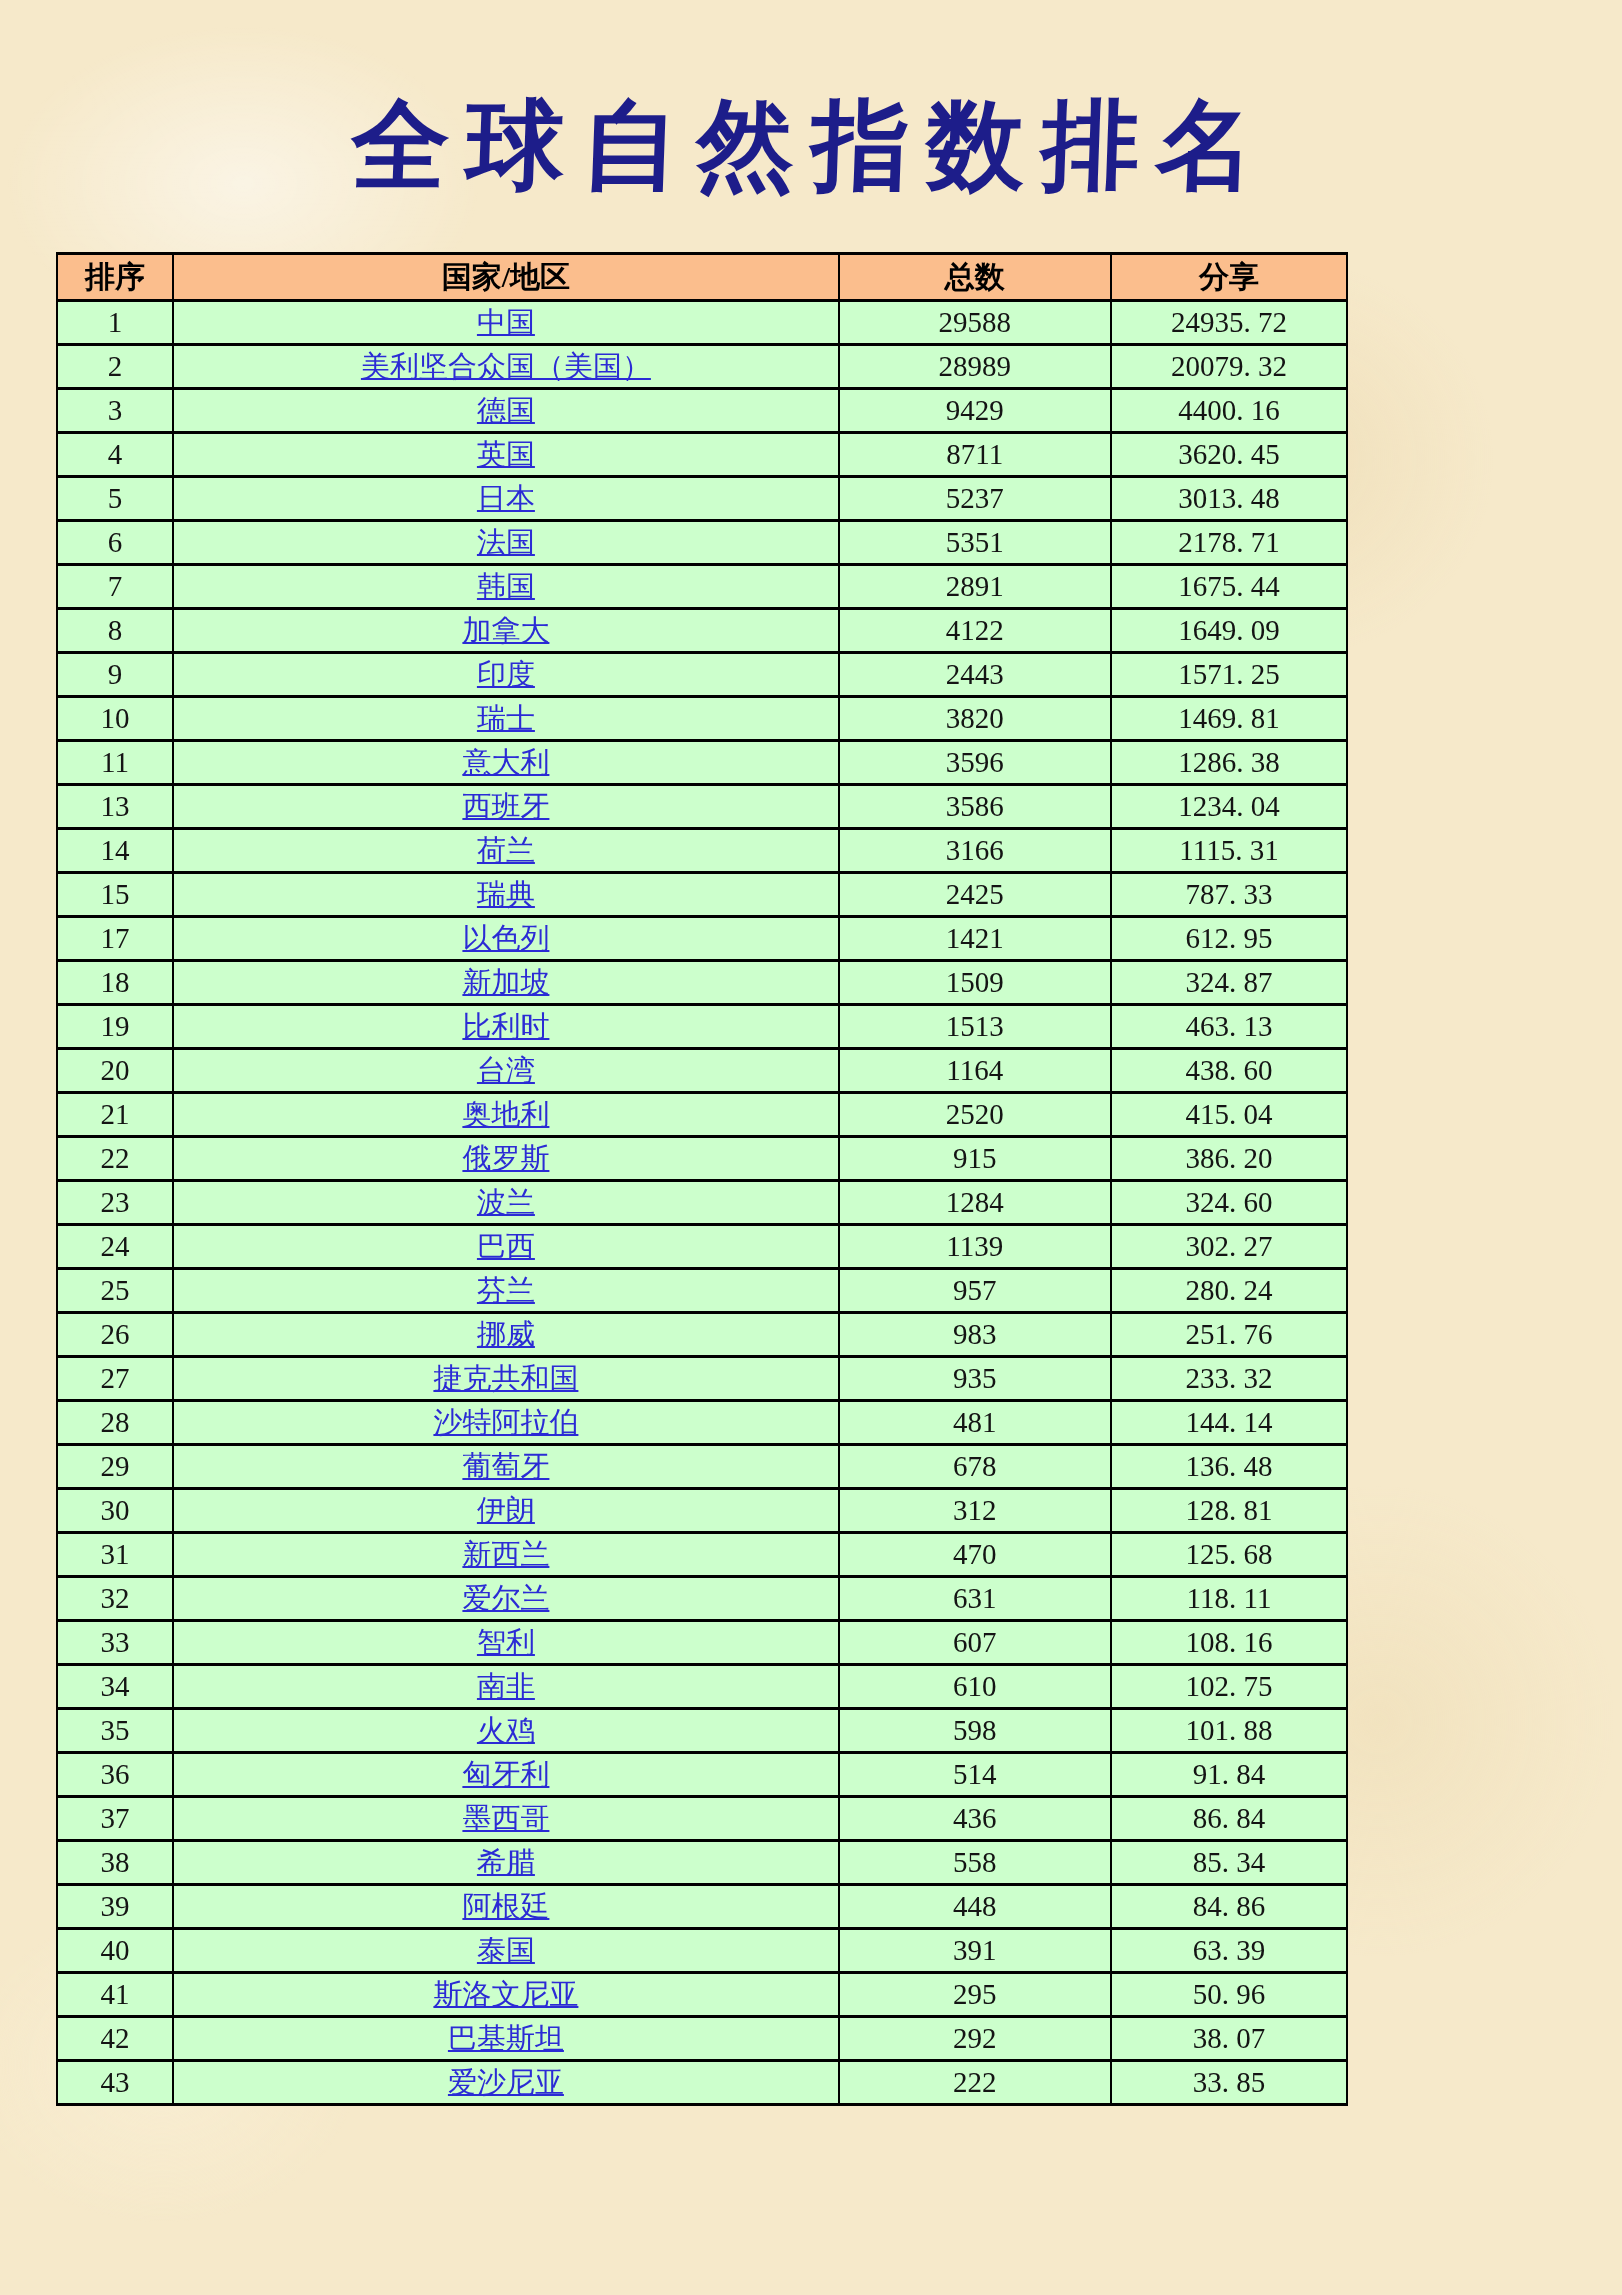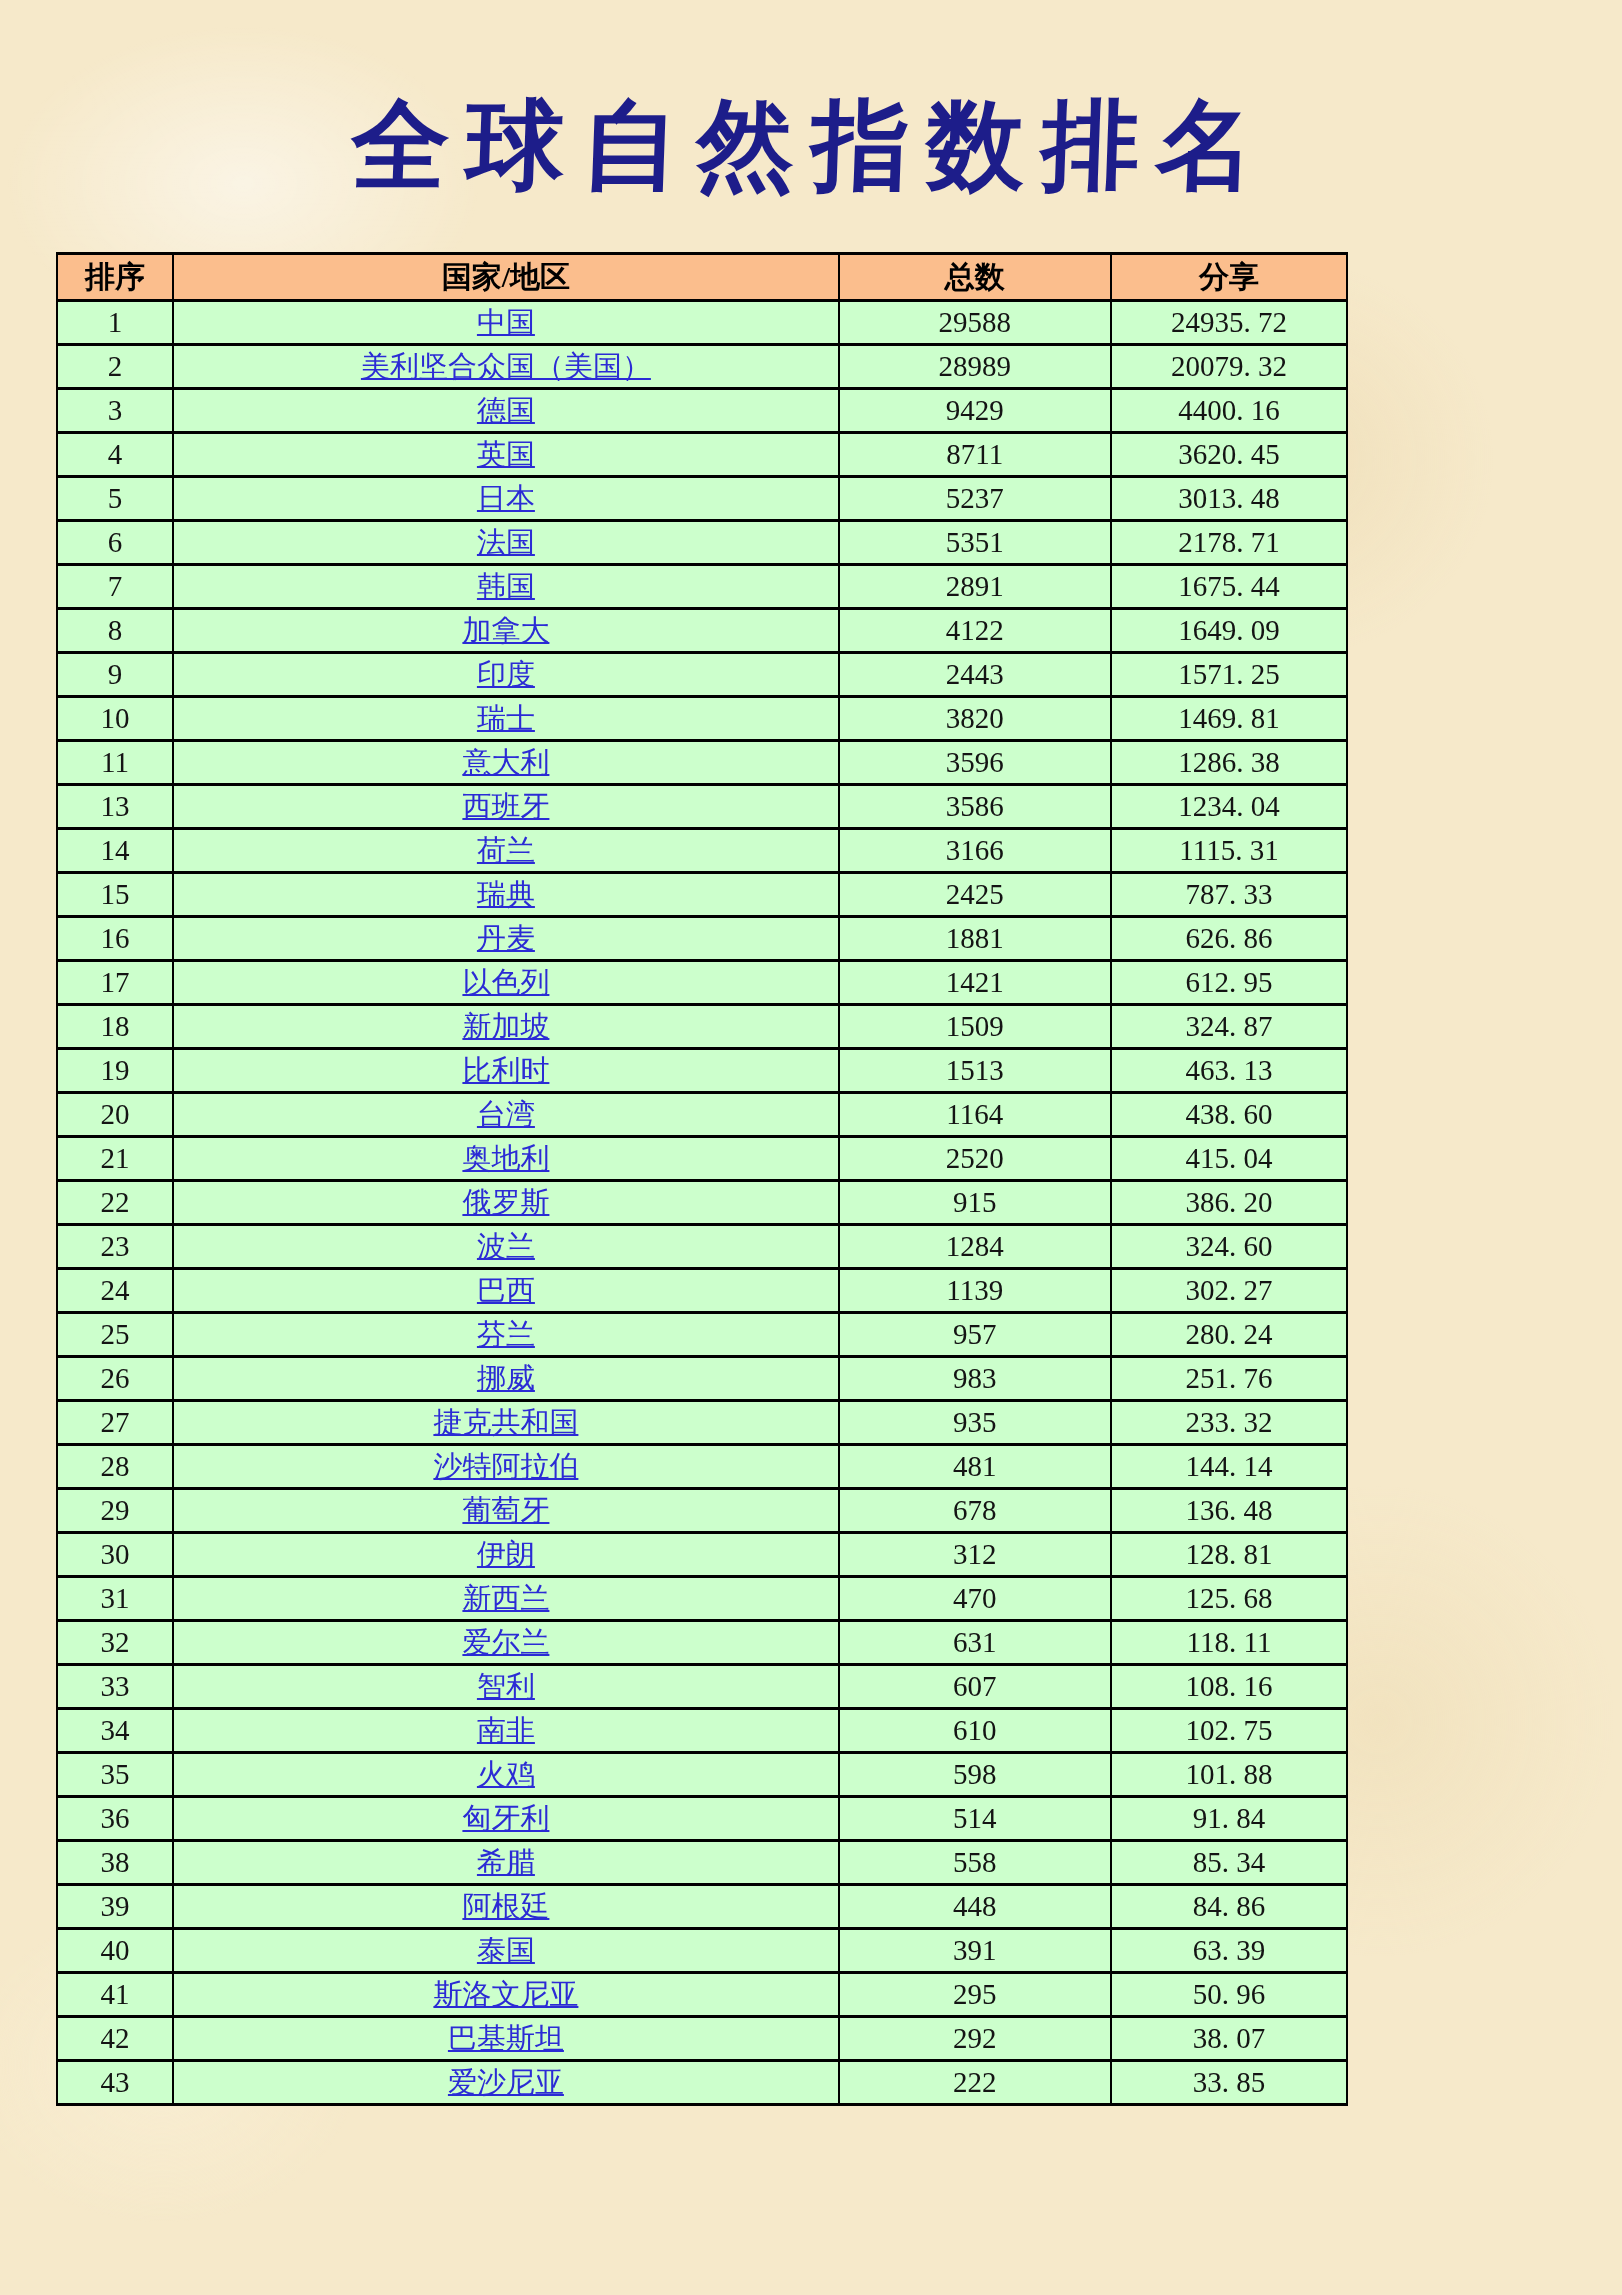--- a/index.html
+++ b/index.html
@@ -203,26 +203,20 @@
     <td class="num-cell">1115. 31</td>
   </tr>
 
   <tr class="data-row">
     <td class="rank-cell">15</td>
     <td class="country-cell">瑞典</td>
     <td class="num-cell">2425</td>
     <td class="num-cell">787. 33</td>
   </tr>
 
-  <tr class="data-row">
-    <td class="rank-cell">16</td>
-    <td class="country-cell">丹麦</td>
-    <td class="num-cell">1881</td>
-    <td class="num-cell">626. 86</td>
-  </tr>
 
   <tr class="data-row">
     <td class="rank-cell">17</td>
     <td class="country-cell">以色列</td>
     <td class="num-cell">1421</td>
     <td class="num-cell">612. 95</td>
   </tr>
 
   <tr class="data-row">
     <td class="rank-cell">18</td>
@@ -350,20 +344,26 @@
     <td class="num-cell">101. 88</td>
   </tr>
 
   <tr class="data-row">
     <td class="rank-cell">36</td>
     <td class="country-cell">匈牙利</td>
     <td class="num-cell">514</td>
     <td class="num-cell">91. 84</td>
   </tr>
 
+  <tr class="data-row">
+    <td class="rank-cell">37</td>
+    <td class="country-cell">墨西哥</td>
+    <td class="num-cell">436</td>
+    <td class="num-cell">86. 84</td>
+  </tr>
 
   <tr class="data-row">
     <td class="rank-cell">38</td>
     <td class="country-cell">希腊</td>
     <td class="num-cell">558</td>
     <td class="num-cell">85. 34</td>
   </tr>
 
   <tr class="data-row">
     <td class="rank-cell">39</td>

